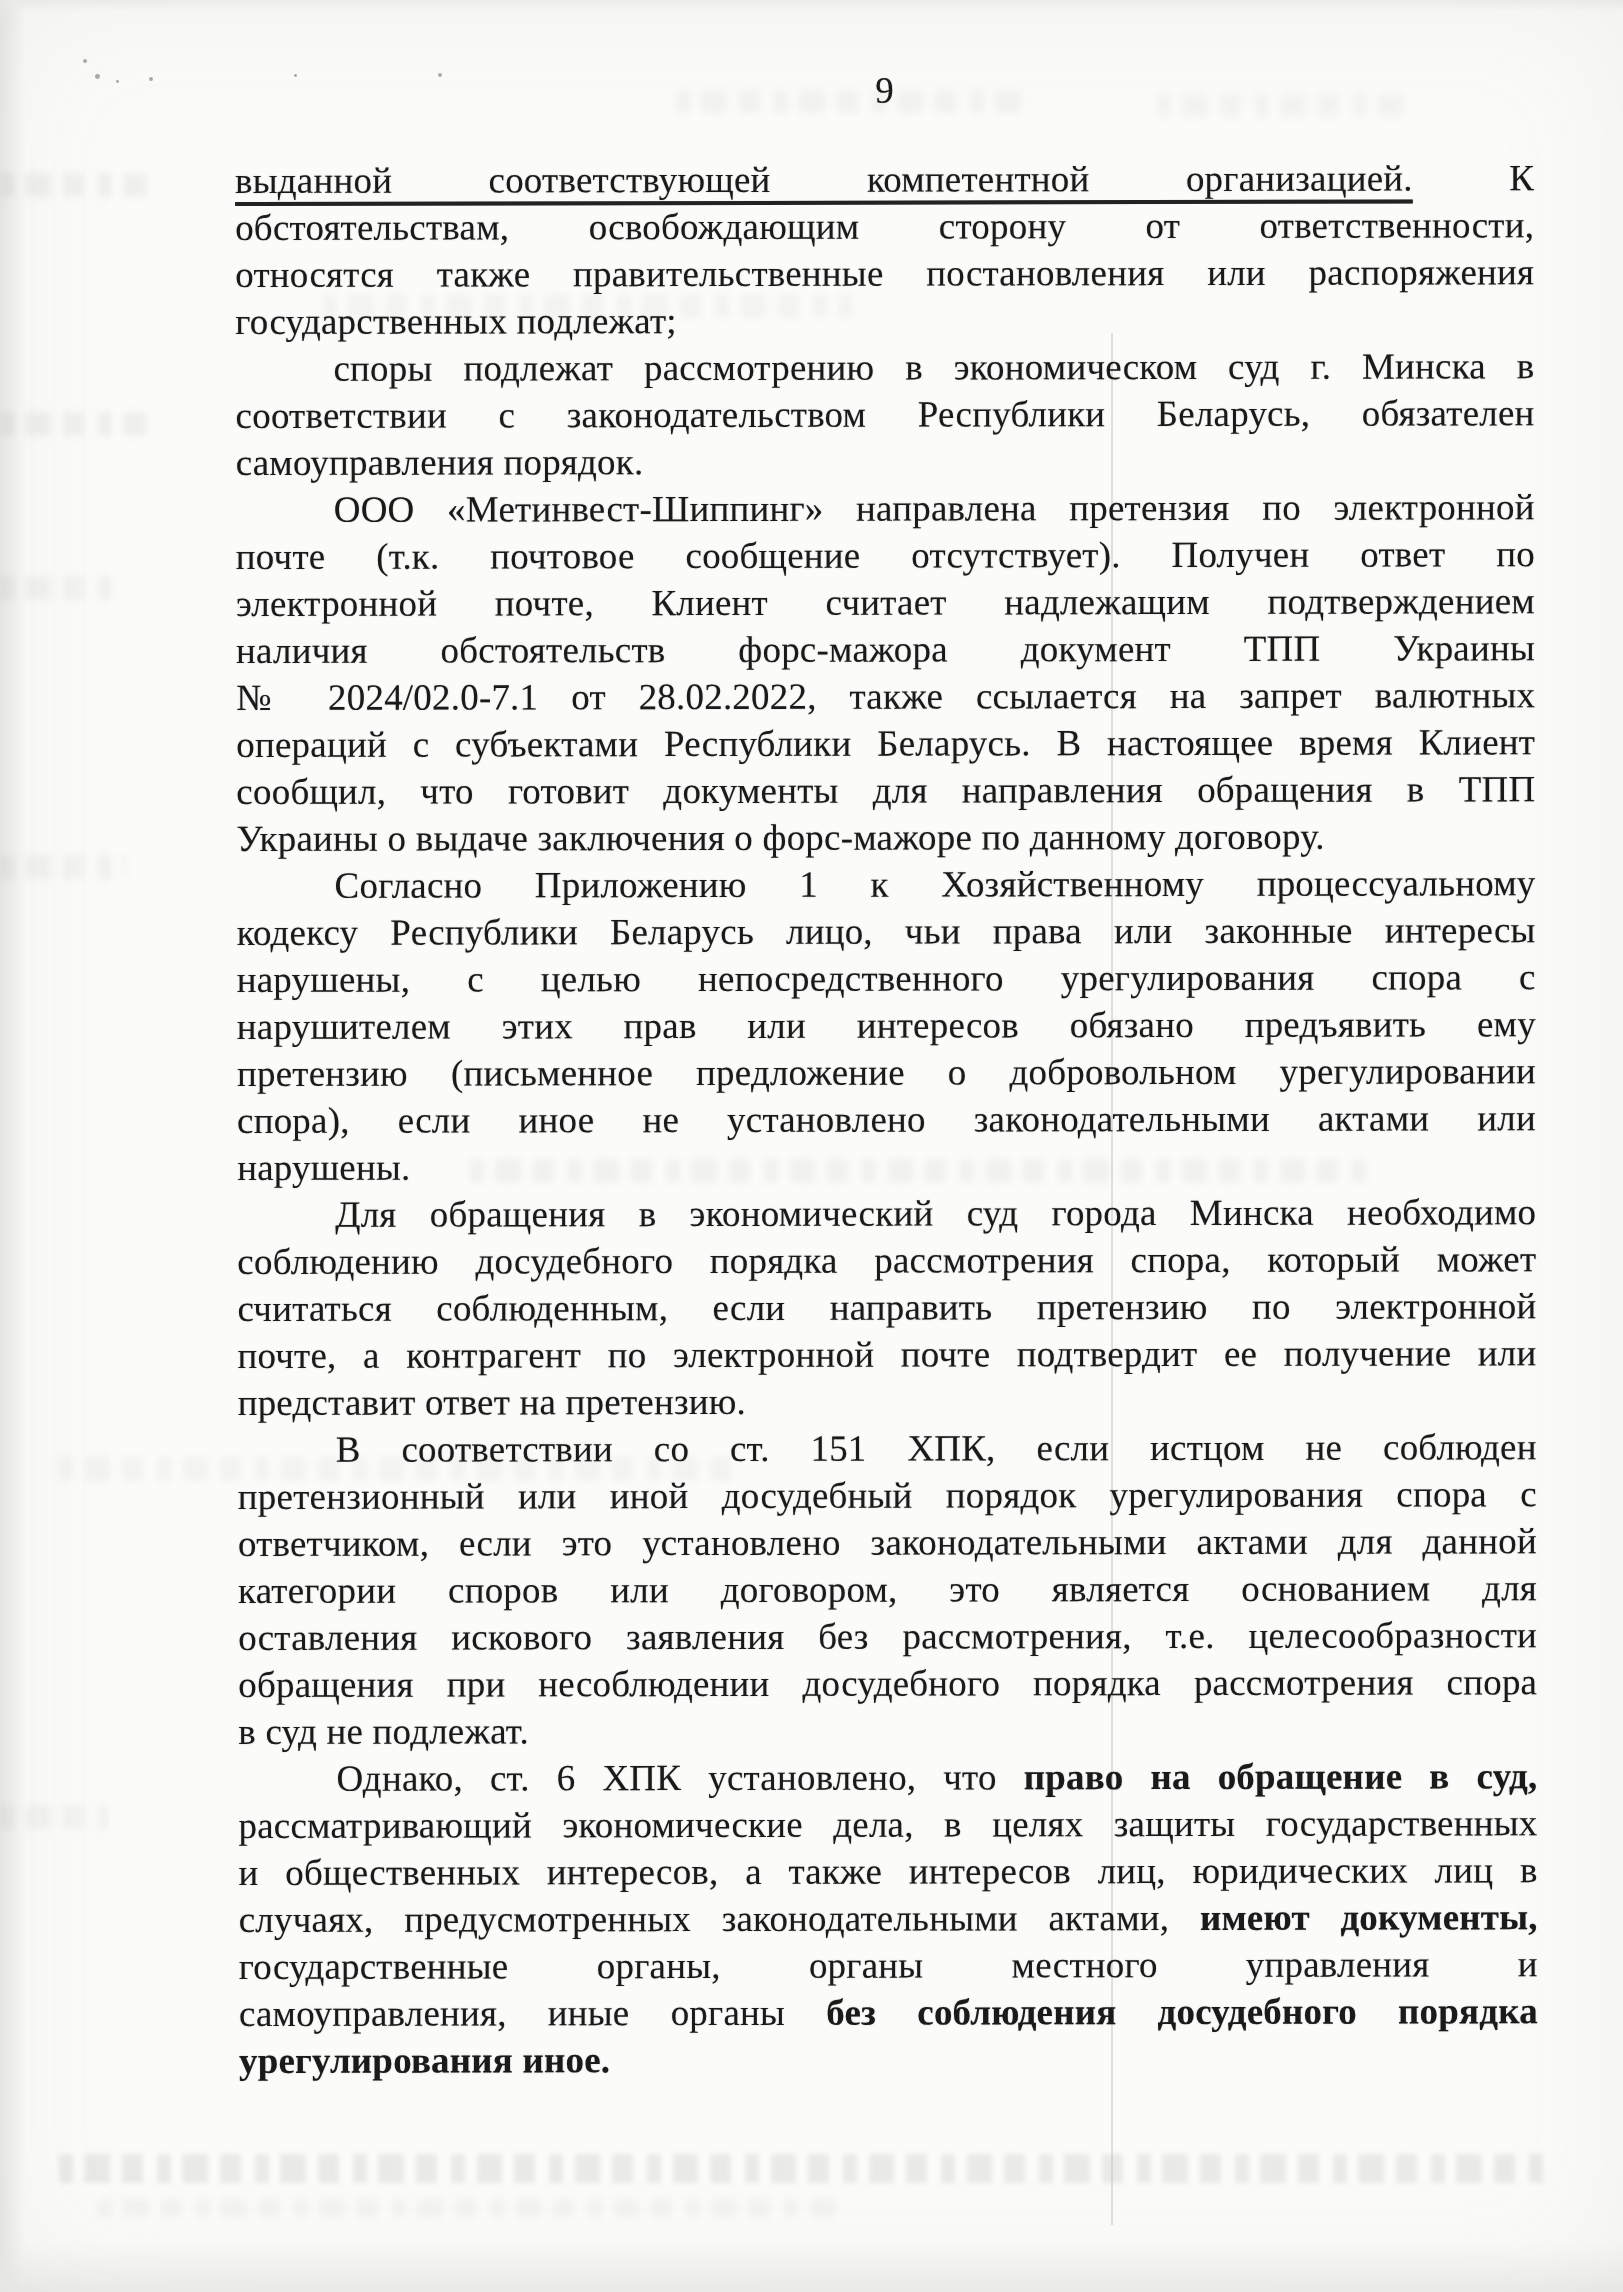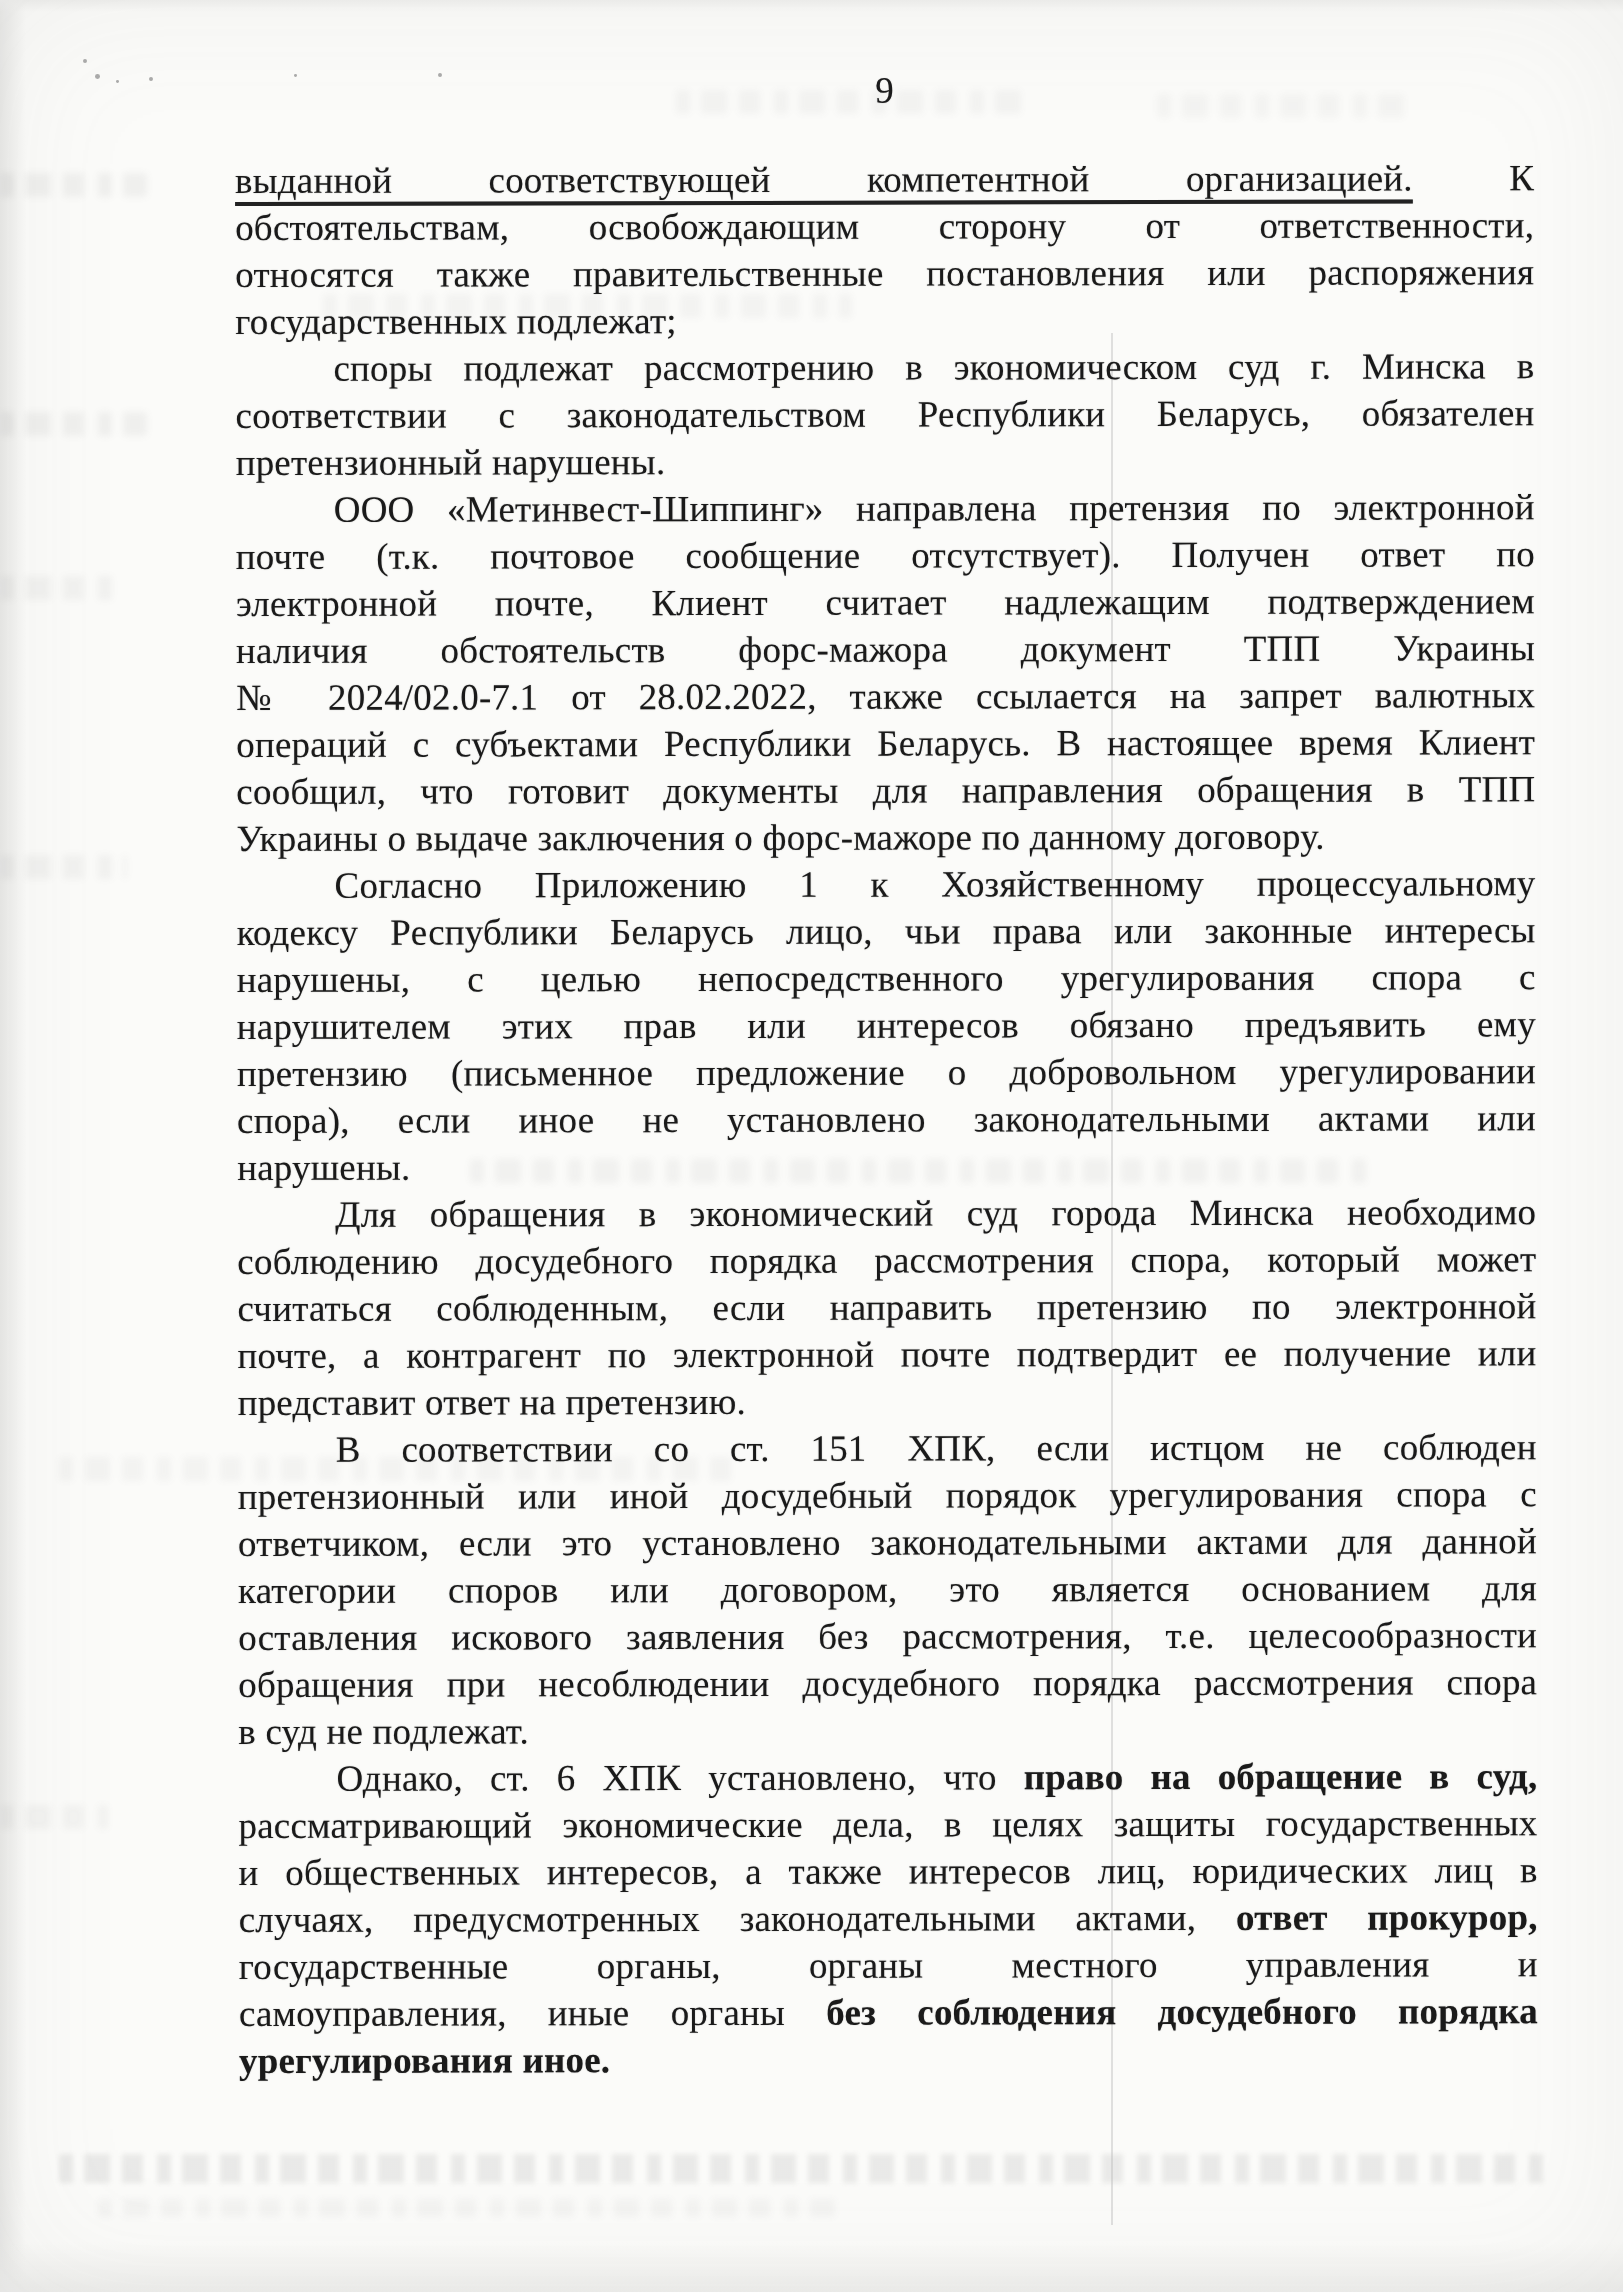--- a/index.html
+++ b/index.html
@@ -143,21 +143,21 @@
   <div class="doc-body">
       <div class="paragraph">
         <div class="line"><span class="seg-underline">выданной соответствующей компетентной организацией.</span><span> К</span></div>
         <div class="line"><span>обстоятельствам, освобождающим сторону от ответственности,</span></div>
         <div class="line"><span>относятся также правительственные постановления или распоряжения</span></div>
         <div class="line last"><span>государственных подлежат;</span></div>
       </div>
       <div class="paragraph">
         <div class="line indent"><span>споры подлежат рассмотрению в экономическом суд г. Минска в</span></div>
         <div class="line"><span>соответствии с законодательством Республики Беларусь, обязателен</span></div>
-        <div class="line last"><span>претензионный нарушены.</span></div>
+        <div class="line last"><span>самоуправления порядок.</span></div>
       </div>
       <div class="paragraph">
         <div class="line indent"><span>ООО «Метинвест-Шиппинг» направлена претензия по электронной</span></div>
         <div class="line"><span>почте (т.к. почтовое сообщение отсутствует). Получен ответ по</span></div>
         <div class="line"><span>электронной почте, Клиент считает надлежащим подтверждением</span></div>
         <div class="line"><span>наличия обстоятельств форс-мажора документ ТПП Украины</span></div>
         <div class="line"><span>№ 2024/02.0-7.1 от 28.02.2022, также ссылается на запрет валютных</span></div>
         <div class="line"><span>операций с субъектами Республики Беларусь. В настоящее время Клиент</span></div>
         <div class="line"><span>сообщил, что готовит документы для направления обращения в ТПП</span></div>
         <div class="line last"><span>Украины о выдаче заключения о форс-мажоре по данному договору.</span></div>
@@ -184,21 +184,21 @@
         <div class="line"><span>ответчиком, если это установлено законодательными актами для данной</span></div>
         <div class="line"><span>категории споров или договором, это является основанием для</span></div>
         <div class="line"><span>оставления искового заявления без рассмотрения, т.е. целесообразности</span></div>
         <div class="line"><span>обращения при несоблюдении досудебного порядка рассмотрения спора</span></div>
         <div class="line last"><span>в суд не подлежат.</span></div>
       </div>
       <div class="paragraph">
         <div class="line indent"><span>Однако, ст. 6 ХПК установлено, что </span><span class="seg-bold">право на обращение в суд,</span></div>
         <div class="line"><span>рассматривающий экономические дела, в целях защиты государственных</span></div>
         <div class="line"><span>и общественных интересов, а также интересов лиц, юридических лиц в</span></div>
-        <div class="line"><span>случаях, предусмотренных законодательными актами, </span><span class="seg-bold">ответ прокурор,</span></div>
+        <div class="line"><span>случаях, предусмотренных законодательными актами, </span><span class="seg-bold">имеют документы,</span></div>
         <div class="line"><span>государственные органы, органы местного управления и</span></div>
         <div class="line"><span>самоуправления, иные органы </span><span class="seg-bold">без соблюдения досудебного порядка</span></div>
         <div class="line last"><span class="seg-bold">урегулирования иное.</span></div>
       </div>
     </div>
 
   <div class="vignette"></div>
 </div>
 
 

